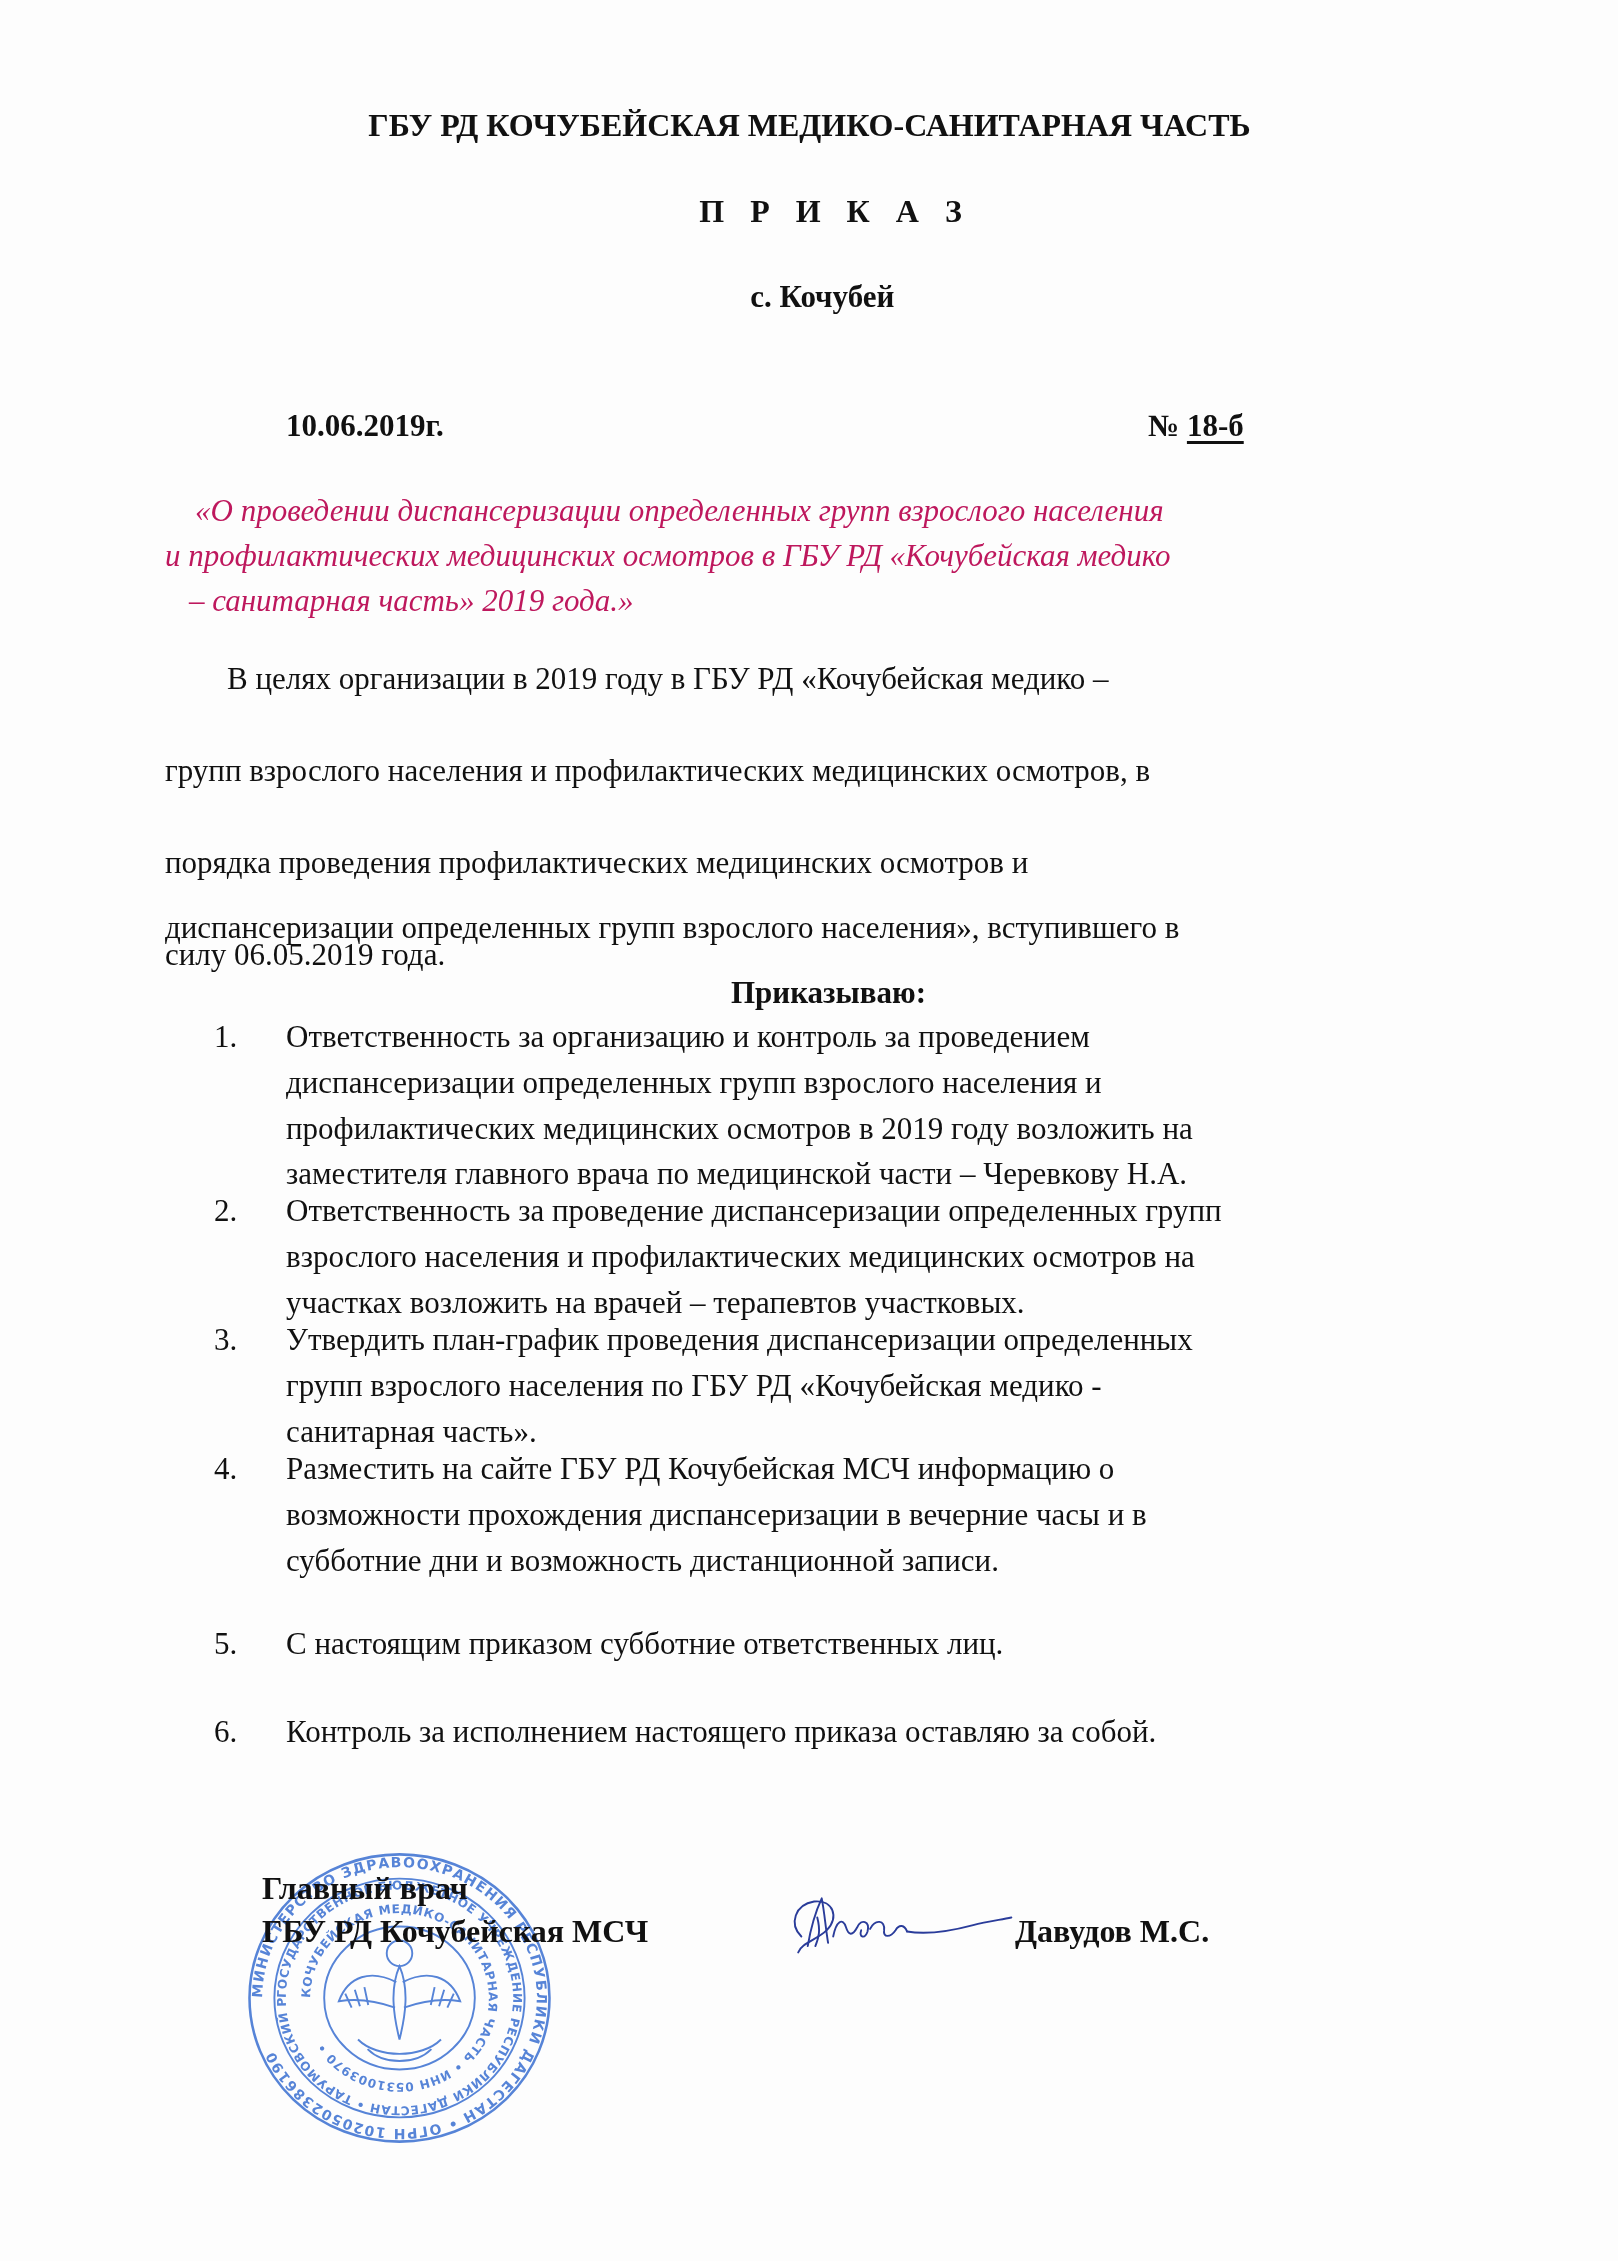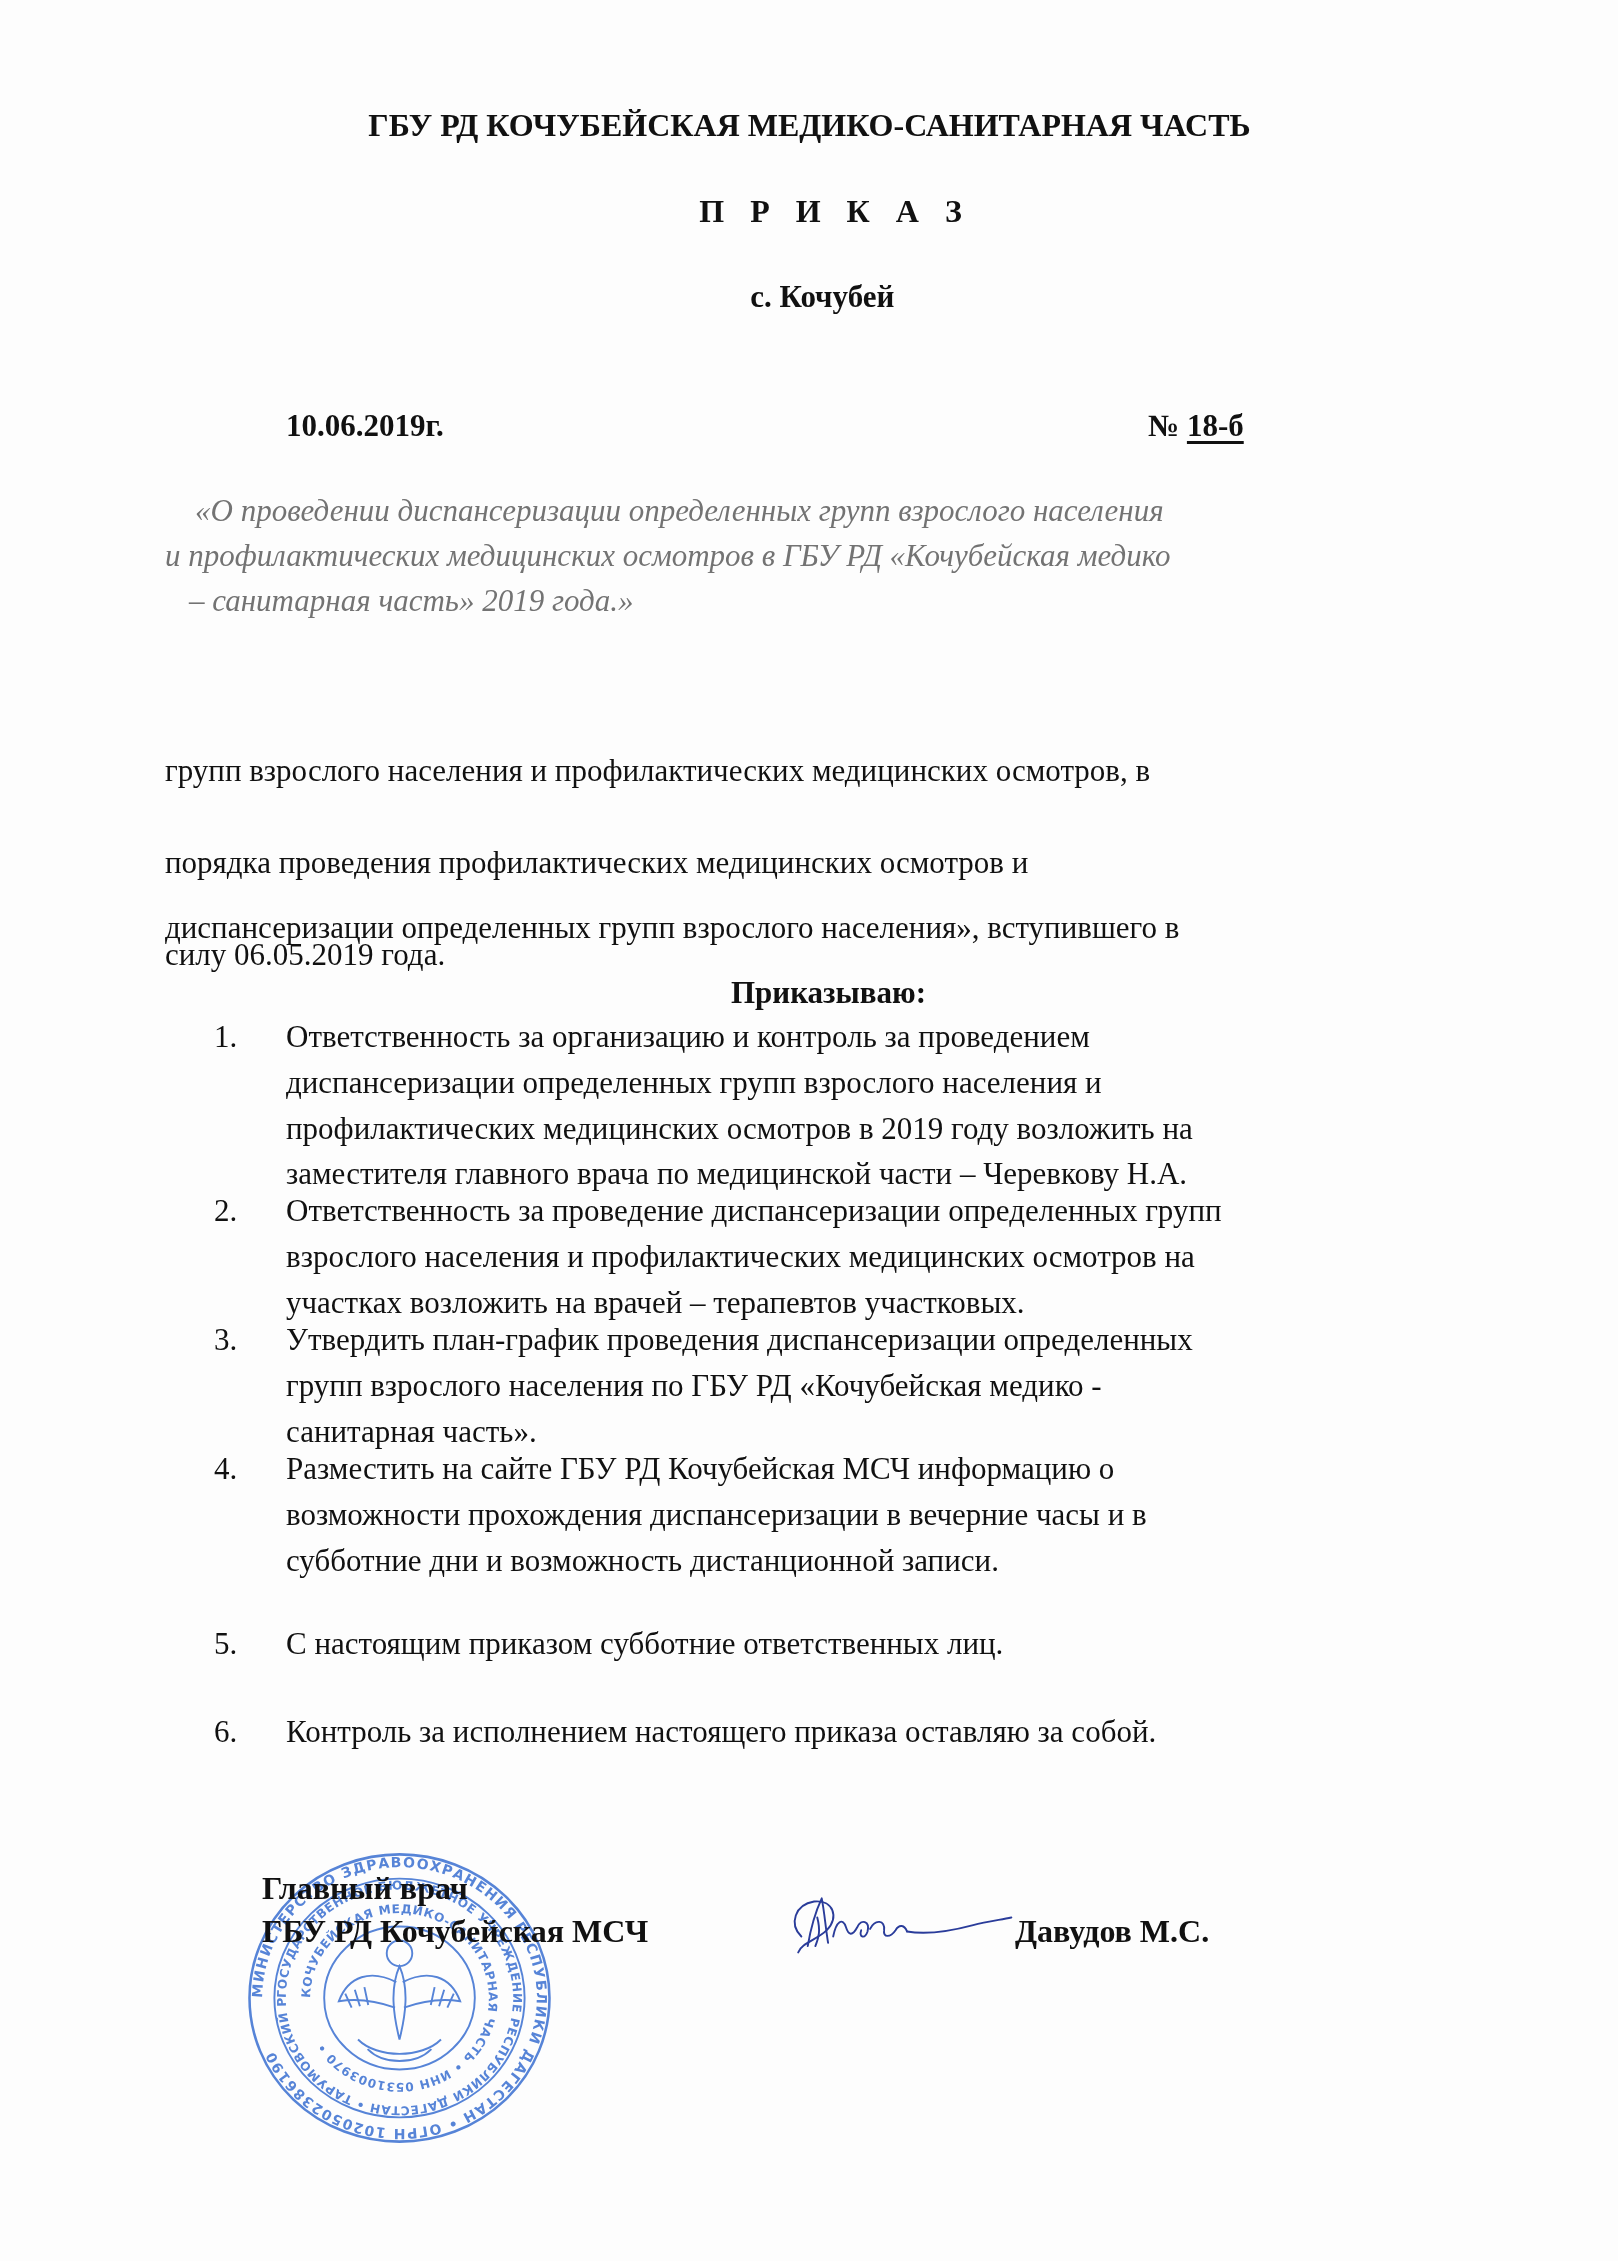--- a/index.html
+++ b/index.html
@@ -58,21 +58,21 @@
     }
     #doc-number .num {
       text-decoration: underline;
       text-decoration-thickness: 2.6px;
       text-underline-offset: 5.1px;
     }
 
     .subject {
       font-style: italic;
       font-size: 31px;
-      color: #737373;
+      color: #be185d;
     }
     #subject-1 { top: 493px; left: 195px; }
     #subject-2 { top: 538px; left: 165px; }
     #subject-3 { top: 583px; left: 165px; margin-left: 24px; }
 
     .body-line {
       font-size: 31px;
       left: 165px;
     }
     #body-0 { top: 661px; left: 227px; }
@@ -186,20 +186,21 @@
   <div id="doc-date" class="abs">10.06.2019г.</div>
   <div id="doc-number" class="abs">
     <span>№</span>
     <span class="num">18-б</span>
   </div>
 
   <div id="subject-1" class="abs subject">«О проведении диспансеризации определенных групп взрослого населения</div>
   <div id="subject-2" class="abs subject">и профилактических медицинских осмотров в ГБУ РД «Кочубейская медико</div>
   <div id="subject-3" class="abs subject">– санитарная часть» 2019 года.»</div>
 
+  <div id="body-0" class="abs body-line">В целях организации в 2019 году в ГБУ РД «Кочубейская медико –</div>
   <div id="body-2" class="abs body-line">групп взрослого населения и профилактических медицинских осмотров, в</div>
   <div id="body-4" class="abs body-line">порядка проведения профилактических медицинских осмотров и</div>
   <div id="body-5" class="abs body-line">диспансеризации определенных групп взрослого населения», вступившего в</div>
   <div id="body-6" class="abs body-line">силу 06.05.2019 года.</div>
 
   <div id="order-heading" class="abs center">Приказываю:</div>
 
   <div>
     <div class="list-num" style="top:1019px">1.</div>
     <div class="list-line" style="top:1019px">Ответственность за организацию и контроль за проведением</div>

